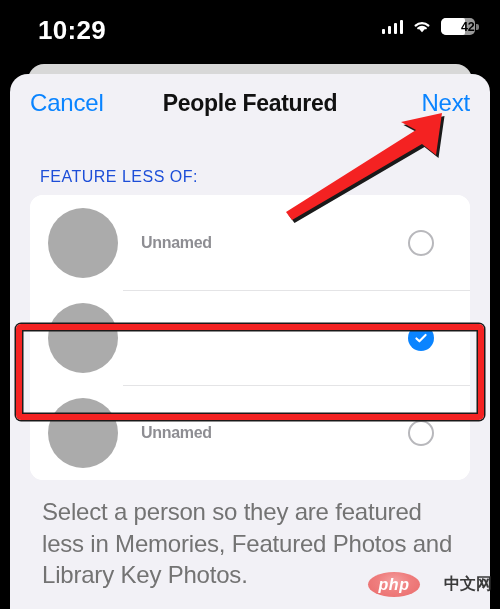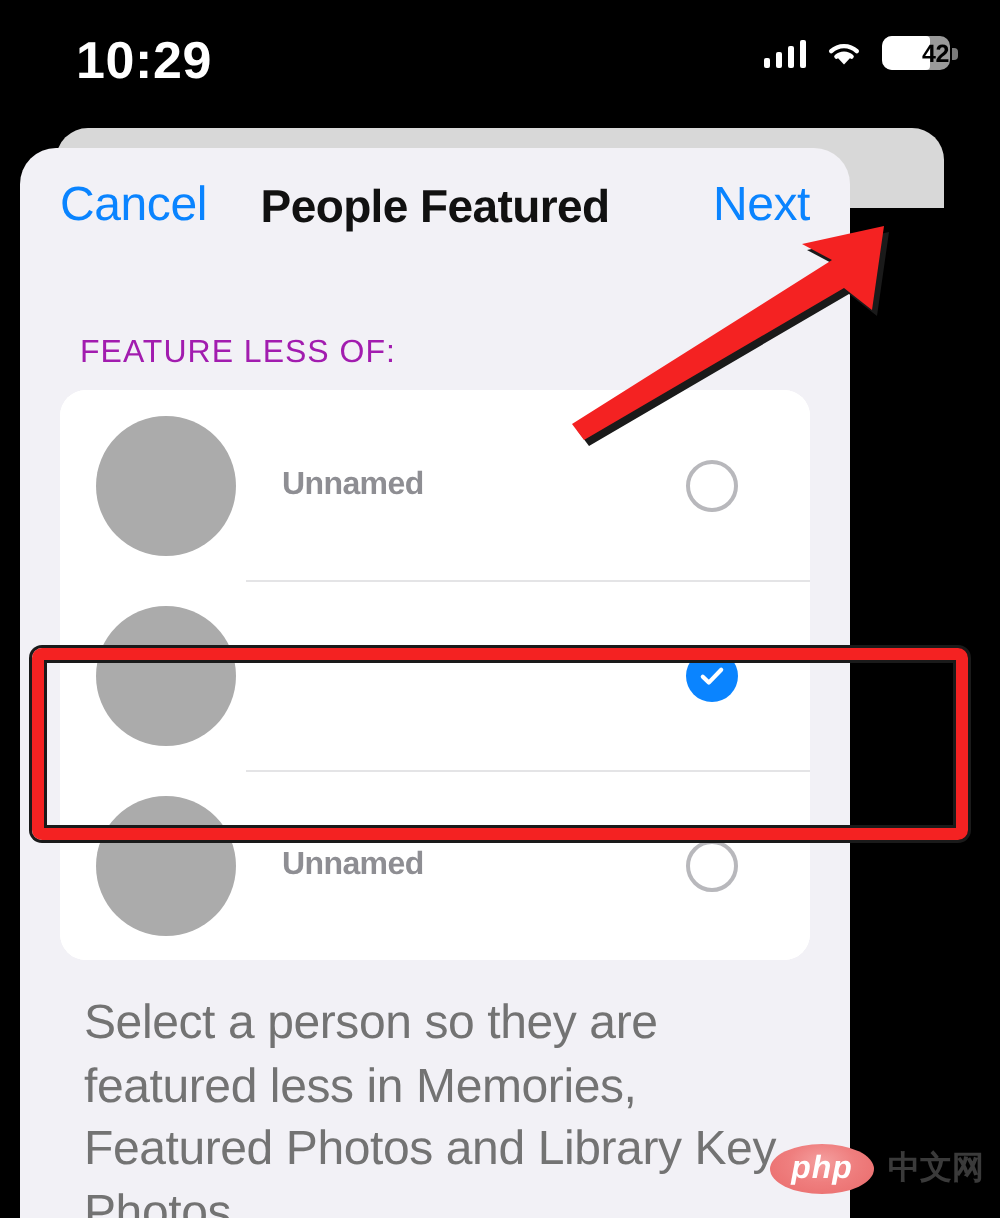--- a/index.html
+++ b/index.html
@@ -51,21 +51,21 @@
   }
 
   
   .sheet-back {
     position:absolute; top:64px; left:28px; width:444px; height:40px;
     background:#d8d8d8; border-radius:16px 16px 0 0;
   }
 
   
   .sheet {
-    position:absolute; top:74px; left:10px; width:415px; height:535px;
+    position:absolute; top:74px; left:10px; width:480px; height:535px;
     background:#f2f1f6; border-radius:18px 18px 0 0; overflow:hidden;
   }
 
   
   .navbar {
     position:relative; height:58px;
     display:flex; align-items:center; justify-content:space-between;
     padding:0 20px;
   }
   .nav-btn {
@@ -74,21 +74,21 @@
   }
   .nav-title {
     position:absolute; left:0; right:0; text-align:center;
     font-size:23px; font-weight:bold; color:#111; letter-spacing:-0.3px;
     pointer-events:none;
   }
 
   
   .section-header {
     margin:36px 0 9px 30px;
-    font-size:16px; color:#a21caf; letter-spacing:0.5px;
+    font-size:16px; color:#1d4ed8; letter-spacing:0.5px;
   }
 
   
   .list-card {
     margin:0 20px; background:#fff; border-radius:13px; overflow:hidden;
   }
   .row {
     display:flex; align-items:center; height:95px; padding:0 0 0 18px;
     position:relative; background:#fff;
   }
@@ -125,21 +125,21 @@
     margin:16px 28px 0 32px;
     font-size:24px; line-height:1.32; color:#737373; letter-spacing:-0.2px;
   }
 
   
   .arrow { position:absolute; left:270px; top:108px; width:230px; height:120px; z-index:7; pointer-events:none; }
 
   
   .watermark {
     position:absolute; right:8px; bottom:12px; z-index:8;
-    display:flex; align-items:center; gap:7px;
+    display:flex; align-items:center; gap:24px;
   }
   .wm-php {
     width:52px; height:25px; border-radius:50%;
     background:radial-gradient(ellipse at 50% 36%, #f4a0a0 0%, #ef7e7e 45%, #e96a6a 100%);
     color:#fff; font-style:italic; font-weight:bold; font-size:16px;
     display:flex; align-items:center; justify-content:center; letter-spacing:0.5px;
   }
   .wm-cn { font-size:16px; color:#3a3a3a; font-weight:bold; }
 </style>
 </head>

